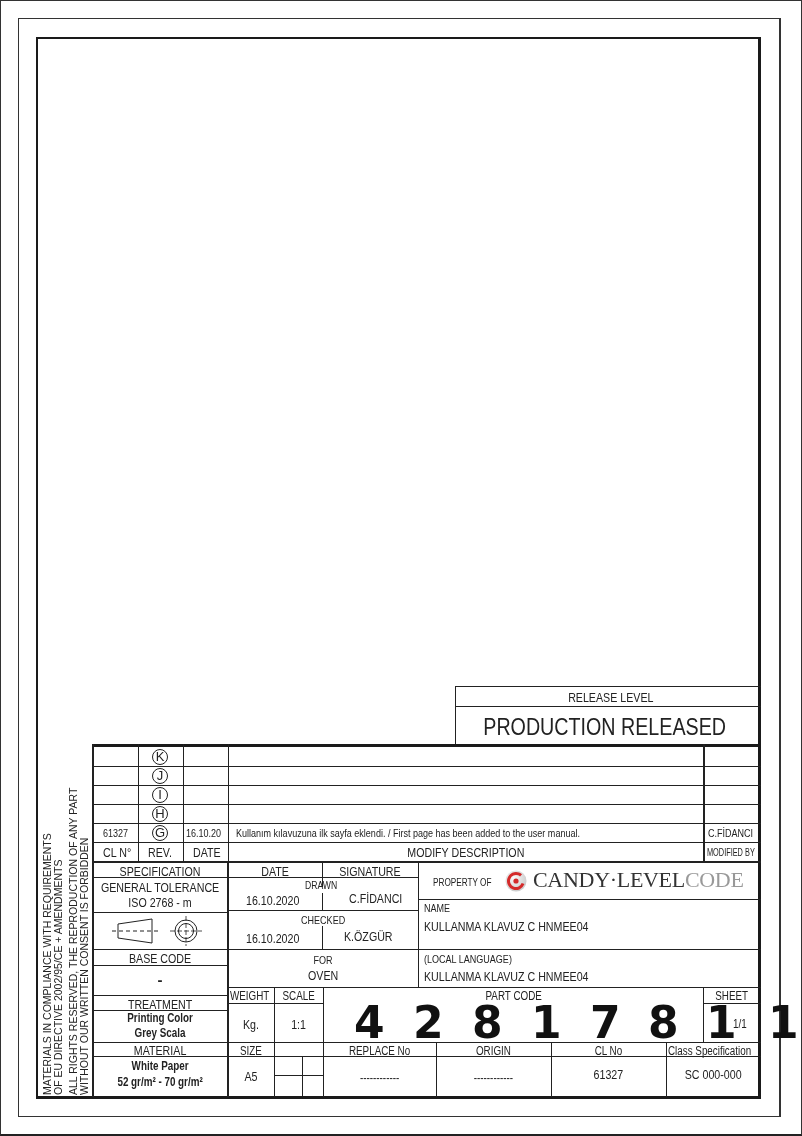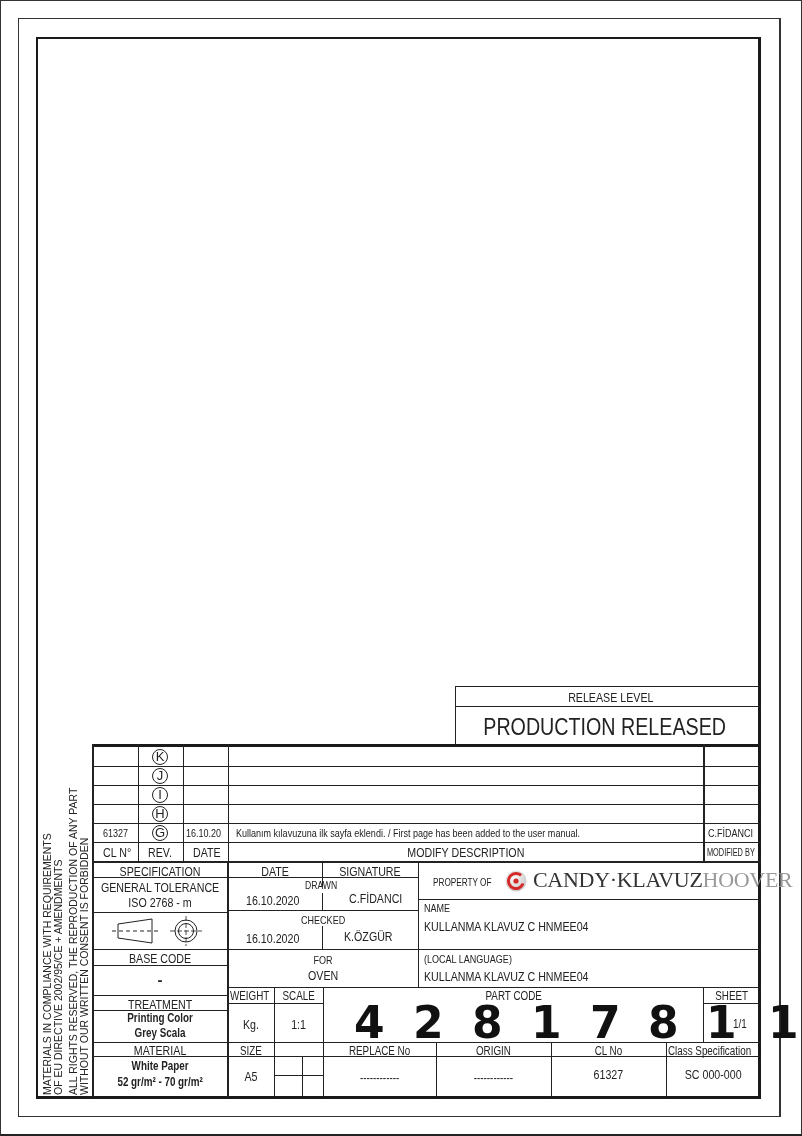--- a/index.html
+++ b/index.html
@@ -136,21 +136,21 @@
     <defs>
         <radialGradient id="lg" cx="40%" cy="35%" r="70%">
           <stop offset="0%" stop-color="#fafafa"></stop>
           <stop offset="100%" stop-color="#c8c8c8"></stop>
         </radialGradient>
       </defs>
     <circle cx="11" cy="11" r="10.5" fill="url(#lg)"></circle>
     <circle cx="11" cy="11" r="7.5" fill="none" stroke="#d42a2a" stroke-width="3" stroke-dasharray="38 10" transform="rotate(20 11 11)"></circle>
     <circle cx="11" cy="11" r="2.6" fill="#d42a2a"></circle>
   </svg>
-  <div class="t" style="left:533px;top:867px;font-family:'Liberation Serif',serif;font-size:22px;color:#333;letter-spacing:-0.3px;"><span>CANDY·KLAVUZ</span><span style="color:#999;">HOOVER</span></div>
+  <div class="t" style="left:533px;top:867px;font-family:'Liberation Serif',serif;font-size:22px;color:#333;letter-spacing:-0.3px;"><span>CANDY·LEVEL</span><span style="color:#999;">CODE</span></div>
 
   <div class="t narrow" style="left:424px;top:902px;font-size:11px;">NAME</div>
   <div class="t narrow" style="left:424px;top:919px;font-size:13px;">KULLANMA KLAVUZ C HNMEE04</div>
   <div class="t narrow" style="left:424px;top:953px;font-size:11px;">(LOCAL LANGUAGE)</div>
   <div class="t narrow" style="left:424px;top:969px;font-size:13px;">KULLANMA KLAVUZ C HNMEE04</div>
 </div>
 
 <div>
   <div class="line" style="left:228px;top:987px;width:533px;height:1px;"></div>
   <div class="line" style="left:228px;top:1003px;width:96px;height:1px;"></div>

